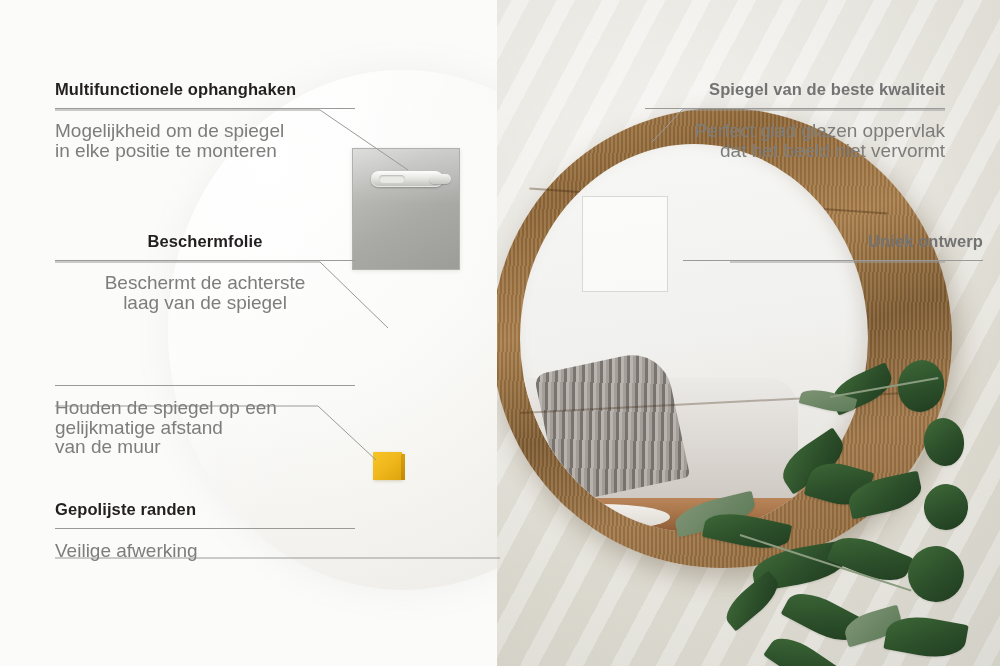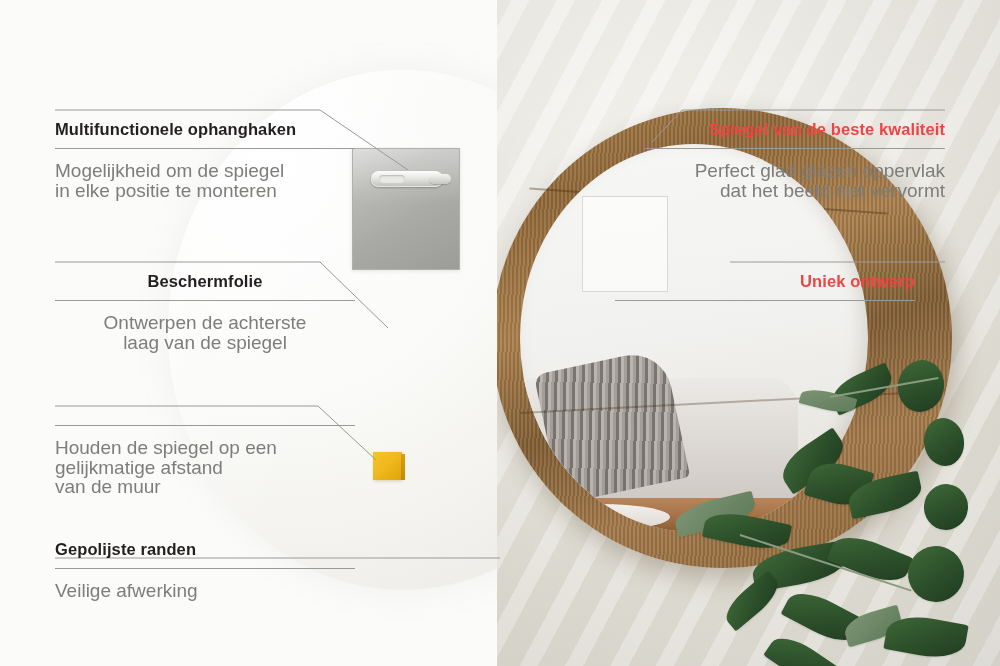--- a/index.html
+++ b/index.html
@@ -149,33 +149,33 @@
   .leaf{
     position:absolute; border-radius:54% 6% 54% 6%;
     background:linear-gradient(150deg,#3f6a39 0%,#2c4f2a 55%,#1f3b1f 100%);
     box-shadow:0 1px 2px rgba(0,0,0,.10);
   }
   .leaf.pale{ background:linear-gradient(150deg,#7f9576 0%,#5d7a57 100%); }
   .leaf.round{ border-radius:50%; }
   .stem{ position:absolute; background:#8a9b7f; height:2px; transform-origin:left center; }
 
   
-  .callout{ position:absolute; z-index:6;margin-top:40px; }
+  .callout{ position:absolute; z-index:6; }
   .callout h3{
     font-size:16.5px; font-weight:bold; color:#231f20;
     letter-spacing:.1px; white-space:nowrap;
   }
   .callout .rule{
     height:1px; background:#9a9a98; margin-top:9px; margin-bottom:12px;
   }
   .callout p{
     font-size:19px; line-height:19.5px; color:#7d7d7b; white-space:pre-line;
   }
   .callout.right{ text-align:right; }
-  .callout.right h3{ color:#ef4444; }
+  .callout.right h3{ color:#737373; }
 
   
   #connectors{ position:absolute; inset:0; z-index:5; pointer-events:none; }
 </style>
 </head>
 <body>
 
 <div id="stage">
 
   <div class="left-panel">
@@ -242,21 +242,21 @@
   <div class="callout" style="left:55px; top:80px; width:300px;">
     <h3>Multifunctionele ophanghaken</h3>
     <div class="rule"></div>
     <p>Mogelijkheid om de spiegel
 in elke positie te monteren</p>
   </div>
 
   <div class="callout" style="left:55px; top:232px; width:300px;text-align:center;">
     <h3>Beschermfolie</h3>
     <div class="rule"></div>
-    <p>Ontwerpen de achterste
+    <p>Beschermt de achterste
 laag van de spiegel</p>
   </div>
 
   <div class="callout" style="left:55px; top:376px; width:300px;">
     <div class="rule"></div>
     <p>Houden de spiegel op een
 gelijkmatige afstand
 van de muur</p>
   </div>
 
@@ -266,18 +266,18 @@
     <p>Veilige afwerking</p>
   </div>
 
   <div class="callout right" style="left:645px; top:80px; width:300px;">
     <h3>Spiegel van de beste kwaliteit</h3>
     <div class="rule"></div>
     <p>Perfect glad glazen oppervlak
 dat het beeld niet vervormt</p>
   </div>
 
-  <div class="callout right" style="left:615px; top:232px; width:300px;">
+  <div class="callout right" style="left:683px; top:232px; width:300px;">
     <h3>Uniek ontwerp</h3>
     <div class="rule"></div>
   </div>
 
 </div>
 
 </body></html>

